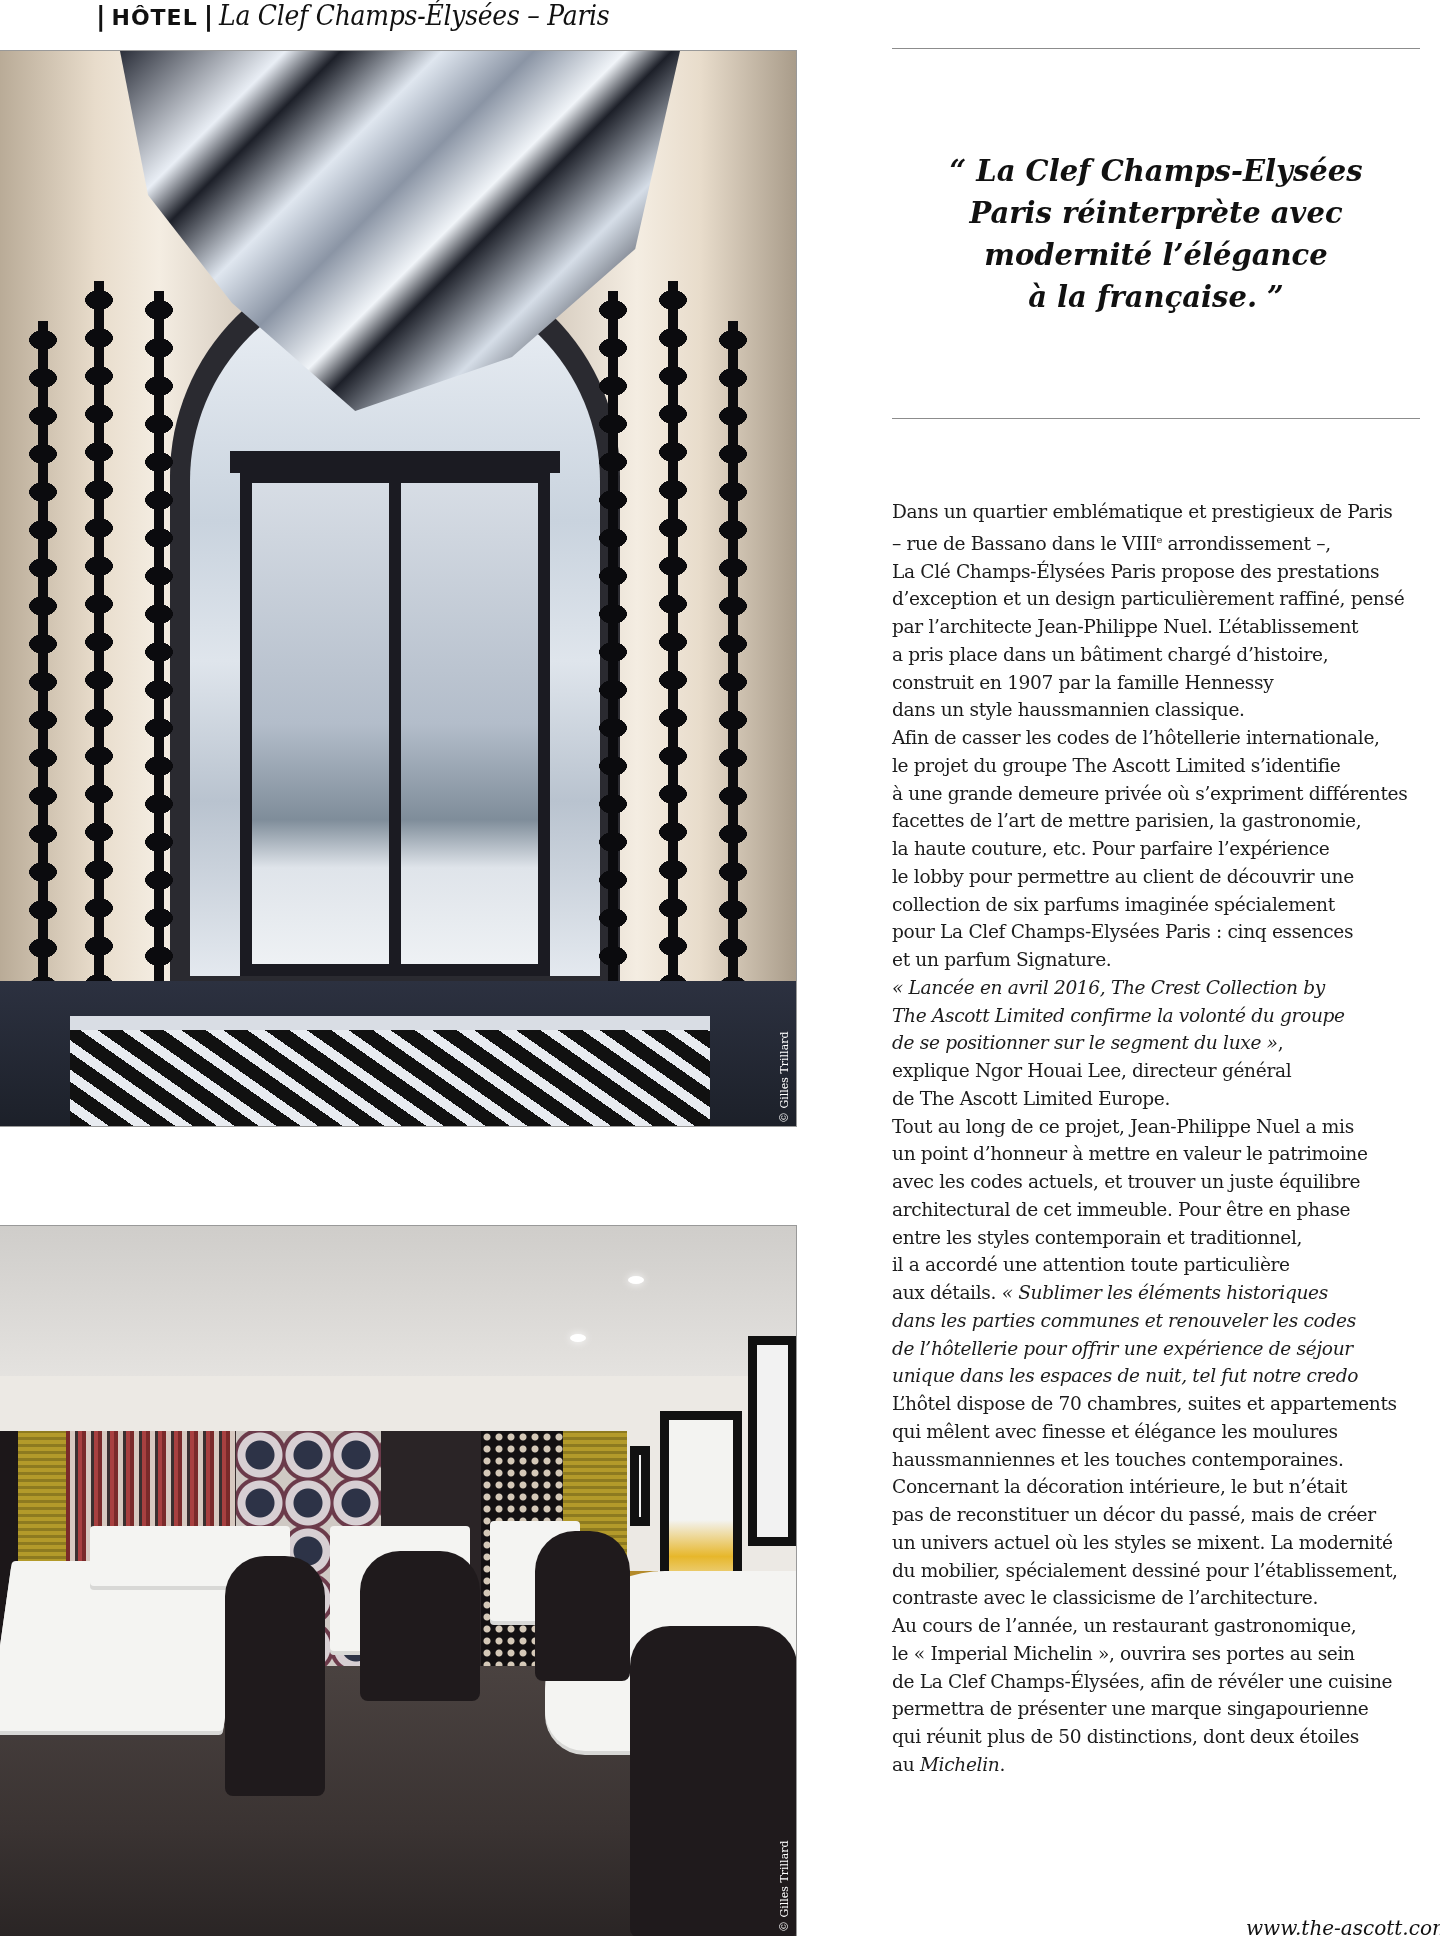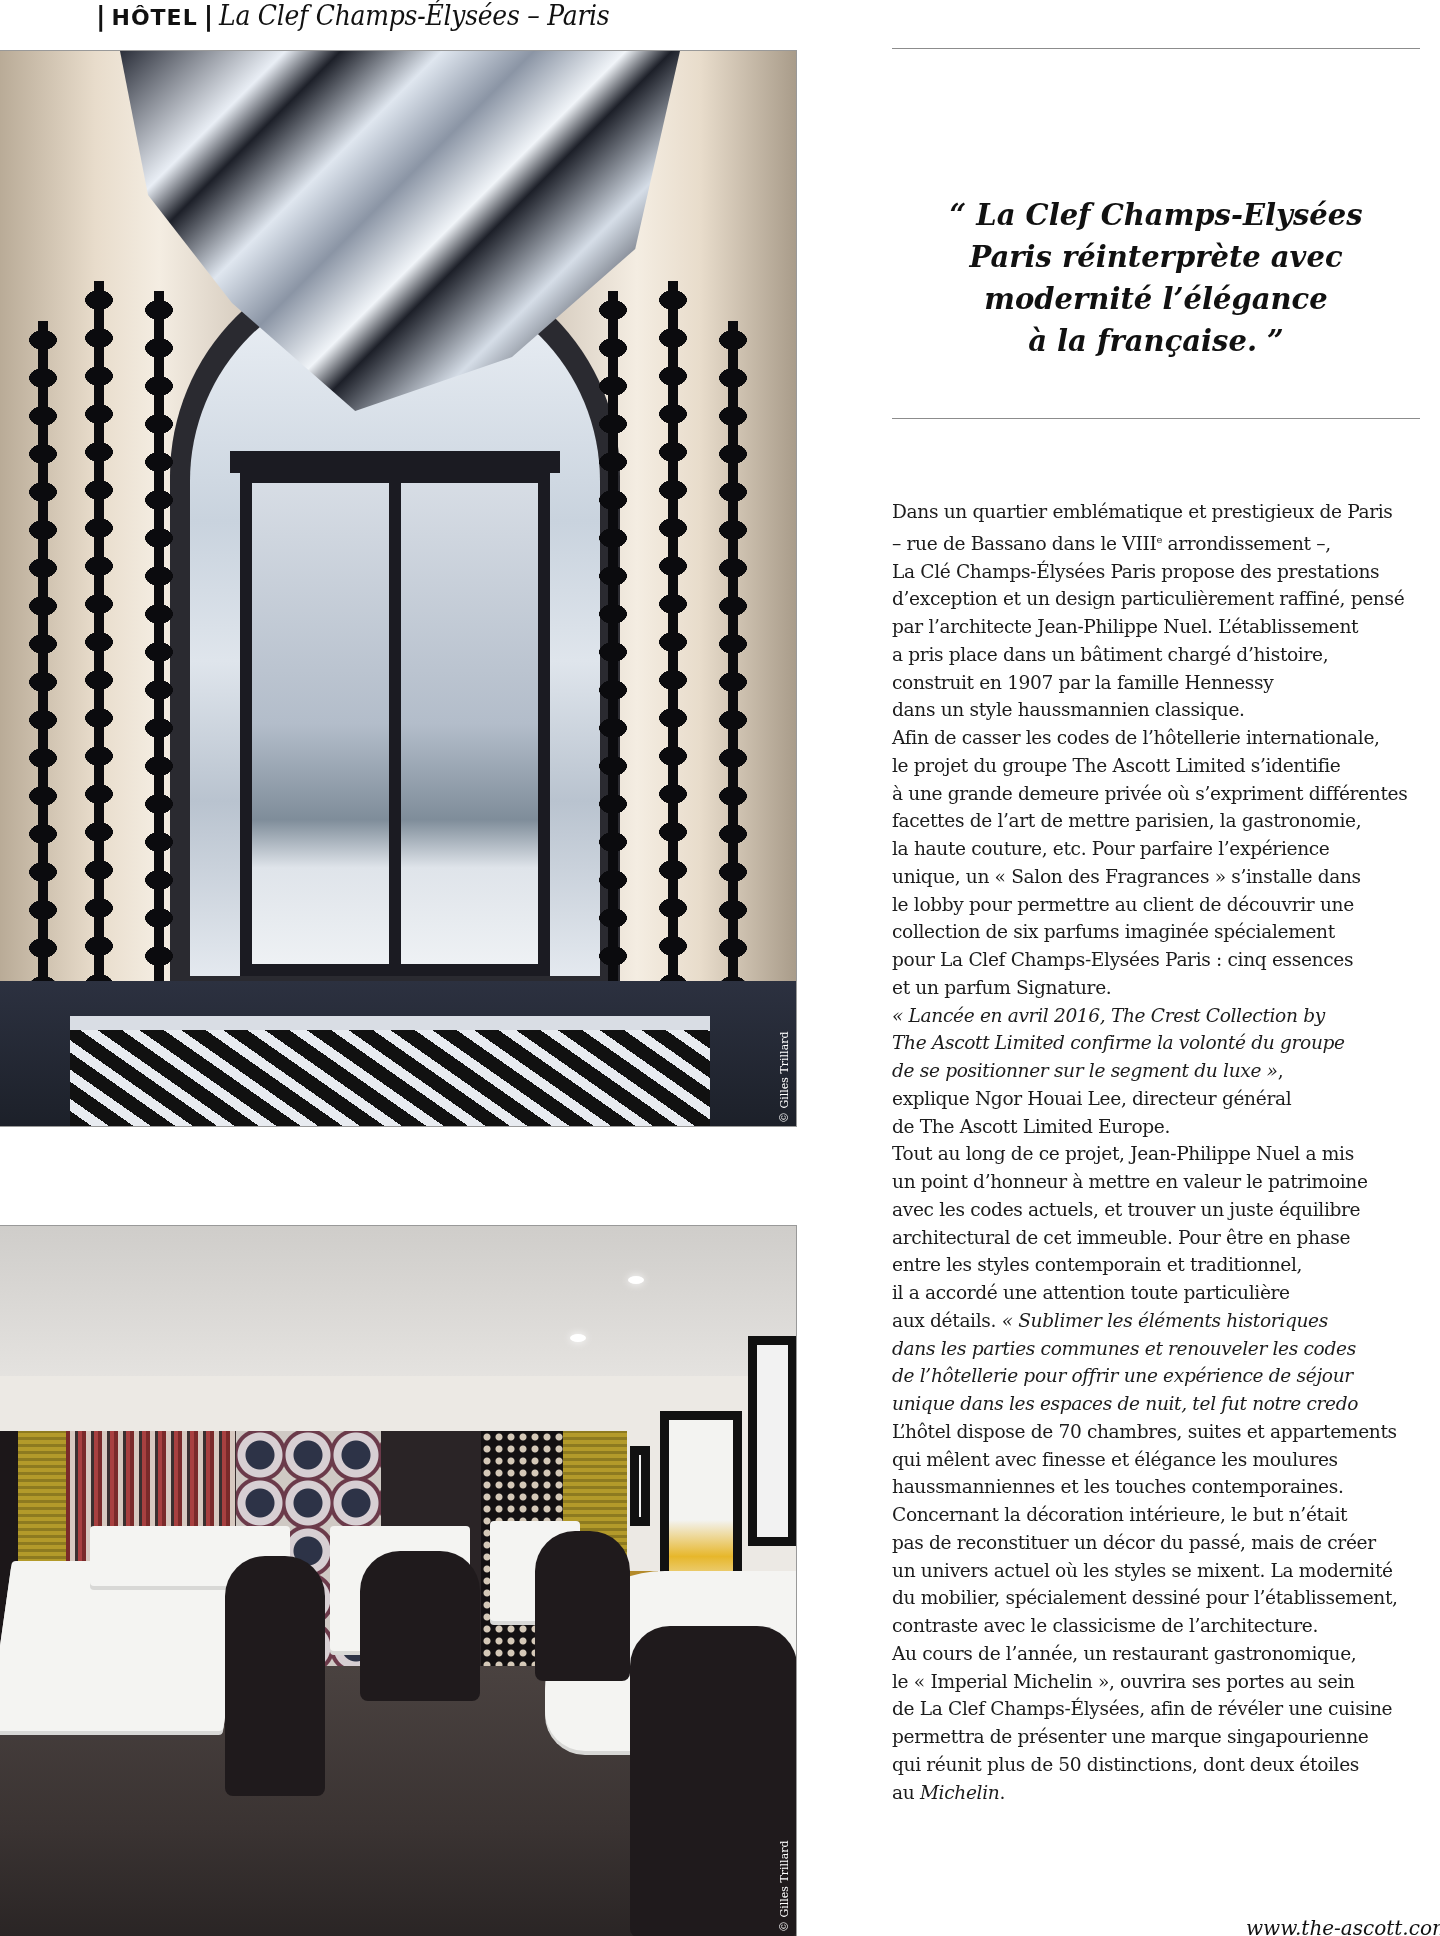--- a/index.html
+++ b/index.html
@@ -40,21 +40,21 @@
   .p2-chair { position: absolute; background: #1f1a1c; border-radius: 40px 40px 8px 8px; }
   .p2-frame { position: absolute; background: #111; border: 3px solid #111; }
   .p2-frame-inner { position: absolute; inset: 6px; background: #f2f2f2; }
 
   .credit { position: absolute; color: #ffffff; font-family: "DejaVu Serif", "Liberation Serif", serif; font-size: 11px; white-space: nowrap; transform: rotate(-90deg); transform-origin: left top; }
 
   
   .rule { position: absolute; left: 892px; width: 528px; height: 1px; background: #8c8c8c; }
   .rule.top { top: 48px; }
   .rule.bottom { top: 418px; }
-  .pullquote { position: absolute; left: 892px; top: 150px; width: 528px; text-align: center; font-family: "DejaVu Serif", "Liberation Serif", serif; font-style: italic; font-weight: bold; font-size: 29px; line-height: 42px; color: #111; margin-top: 44px; }
+  .pullquote { position: absolute; left: 892px; top: 150px; width: 528px; text-align: center; font-family: "DejaVu Serif", "Liberation Serif", serif; font-style: italic; font-weight: bold; font-size: 29px; line-height: 42px; color: #111; }
   .pullquote span { display: block; }
 
   .body-text { position: absolute; left: 892px; top: 498px; width: 540px; font-family: "DejaVu Serif", "Liberation Serif", serif; font-size: 18.6px; line-height: 27.75px; color: #1c1c1c; letter-spacing: -0.35px; }
   .body-text .line { display: block; white-space: nowrap; }
   .body-text .i { font-style: italic; }
   .body-text sup { font-size: 10px; vertical-align: 7px; }
 
   .footer-url { position: absolute; left: 1246px; top: 1916px; font-family: "DejaVu Serif", "Liberation Serif", serif; font-style: italic; font-size: 20px; color: #111; white-space: nowrap; }
 </style>
 </head>
@@ -145,21 +145,20 @@
     <span class="line"><span>d’exception et un design particulièrement raffiné, pensé</span></span>
     <span class="line"><span>par l’architecte Jean-Philippe Nuel. L’établissement</span></span>
     <span class="line"><span>a pris place dans un bâtiment chargé d’histoire,</span></span>
     <span class="line"><span>construit en 1907 par la famille Hennessy</span></span>
     <span class="line"><span>dans un style haussmannien classique.</span></span>
     <span class="line"><span>Afin de casser les codes de l’hôtellerie internationale,</span></span>
     <span class="line"><span>le projet du groupe The Ascott Limited s’identifie</span></span>
     <span class="line"><span>à une grande demeure privée où s’expriment différentes</span></span>
     <span class="line"><span>facettes de l’art de mettre parisien, la gastronomie,</span></span>
     <span class="line"><span>la haute couture, etc. Pour parfaire l’expérience</span></span>
-    <span class="line"><span>unique, un « Salon des Fragrances » s’installe dans</span></span>
     <span class="line"><span>le lobby pour permettre au client de découvrir une</span></span>
     <span class="line"><span>collection de six parfums imaginée spécialement</span></span>
     <span class="line"><span>pour La Clef Champs-Elysées Paris : cinq essences</span></span>
     <span class="line"><span>et un parfum Signature.</span></span>
     <span class="line"><span class="i">« Lancée en avril 2016, The Crest Collection by</span></span>
     <span class="line"><span class="i">The Ascott Limited confirme la volonté du groupe</span></span>
     <span class="line"><span class="i">de se positionner sur le segment du luxe »</span><span>,</span></span>
     <span class="line"><span>explique Ngor Houai Lee, directeur général</span></span>
     <span class="line"><span>de The Ascott Limited Europe.</span></span>
     <span class="line"><span>Tout au long de ce projet, Jean-Philippe Nuel a mis</span></span>

